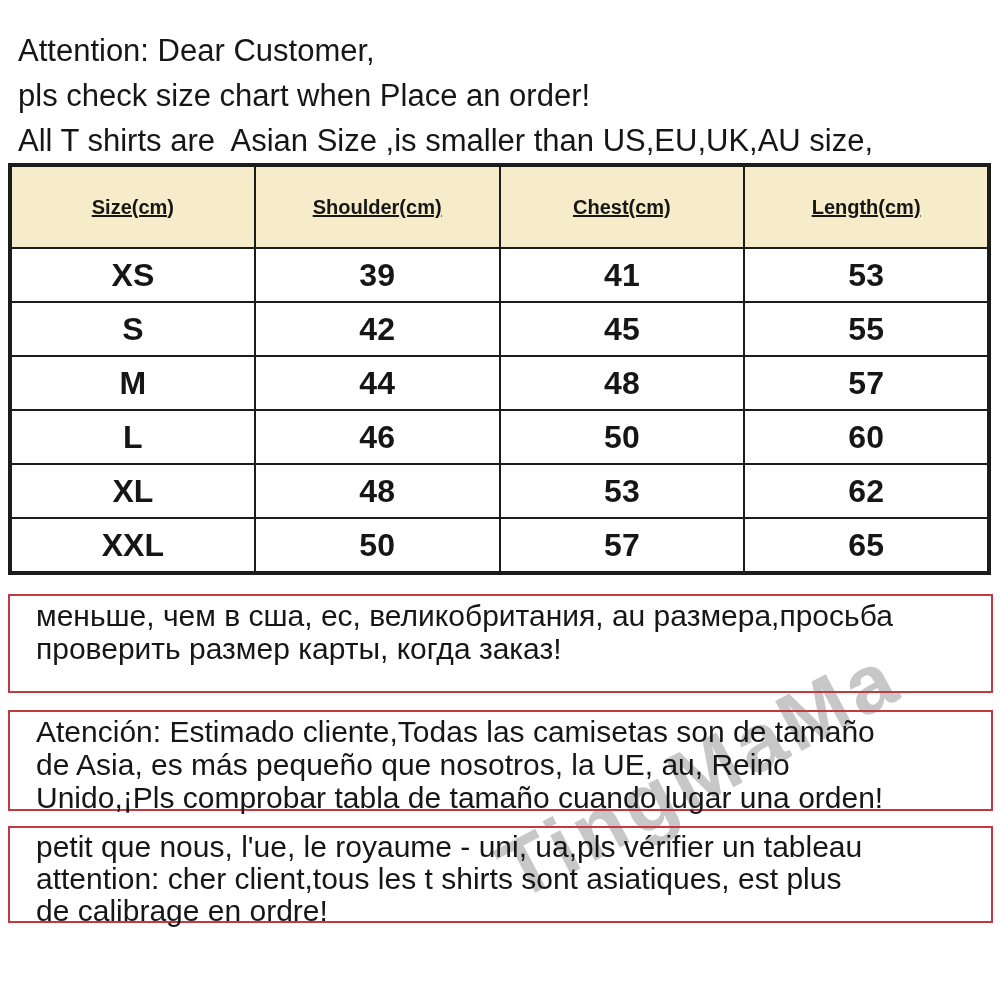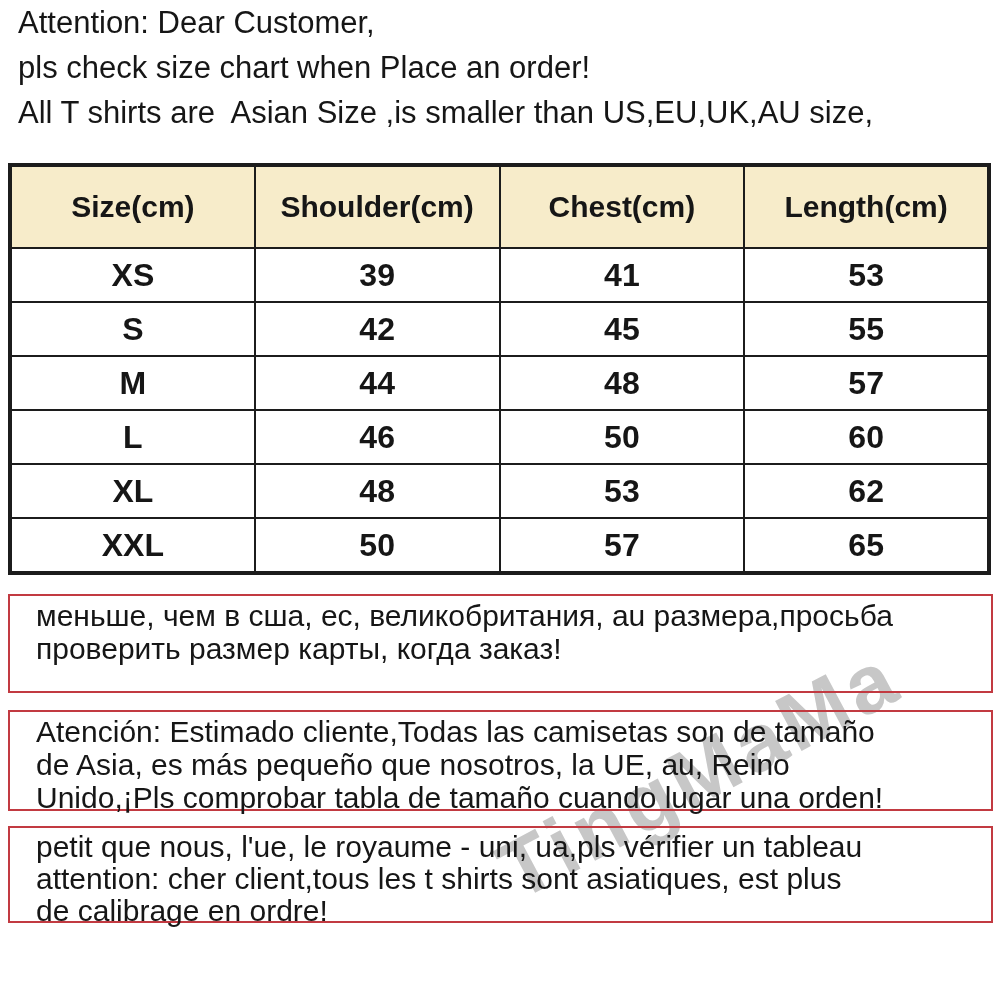--- a/index.html
+++ b/index.html
@@ -11,21 +11,21 @@
     background: #ffffff;
     overflow: hidden;
     font-family: "Liberation Sans", sans-serif;
     color: var(--text, #161616);
   }
 
   
   .intro {
     position: absolute;
     left: 18px;
-    top: 0;
+    top: 28px;
     font-size: 31px;
     line-height: 45px;
     letter-spacing: 0px;
   }
   .intro-line { white-space: pre; }
 
   
   .size-table {
     position: absolute;
     left: 8px;
@@ -38,21 +38,22 @@
   }
   .size-table th, .size-table td {
     border: 2.5px solid var(--table_border, #1c1c1c);
     font-weight: bold;
     padding: 0;
     vertical-align: middle;
   }
   .size-table th {
     height: 80px;
     background: var(--header_bg, #f7ecca);
-    font-size: 30px;
+    font-size: 20px;
+    text-decoration: underline;
   }
   .size-table td {
     height: 52px;
     font-size: 32px;
     background: transparent;
   }
 
   
   .notice {
     position: absolute;

